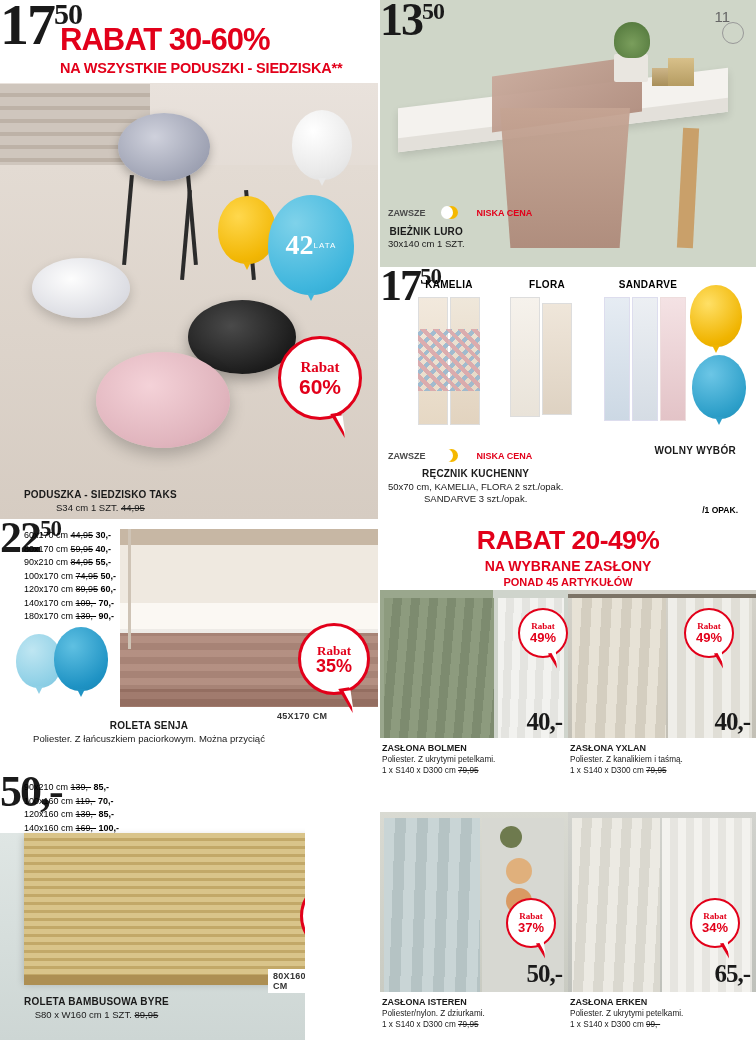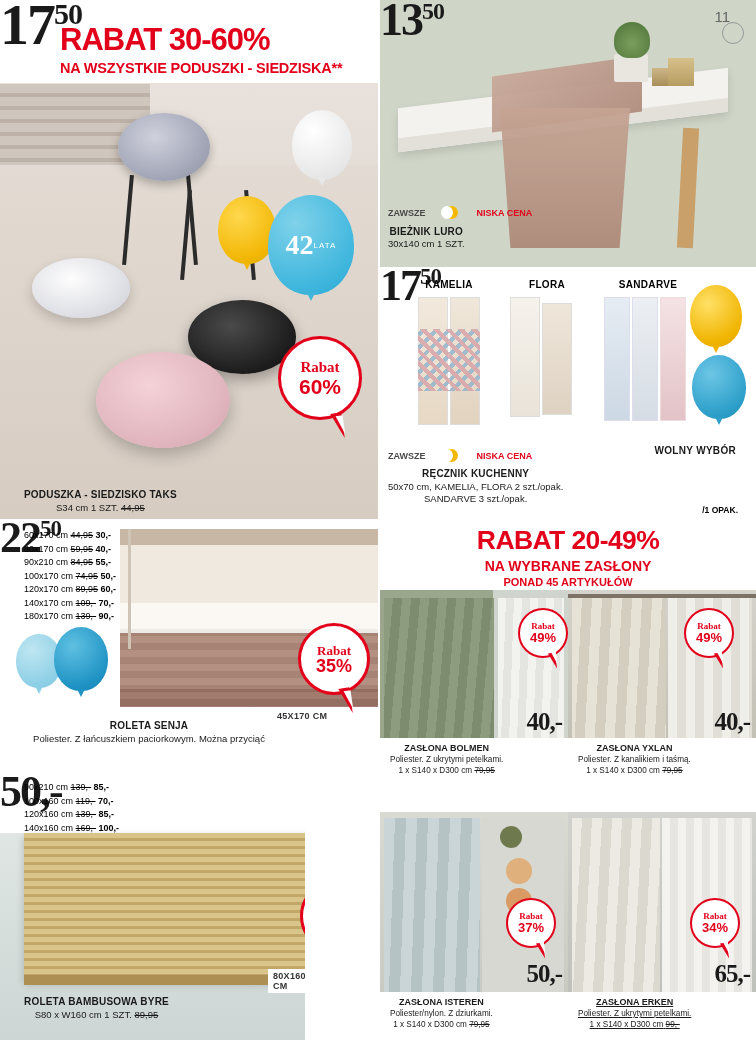--- a/index.html
+++ b/index.html
@@ -144,21 +144,21 @@
   
   #panel-curtainhead {
     left: 380px; top: 519px; width: 376px; height: 78px; background:#fff;
     text-align:center;
   }
   #panel-curtainhead h1 { font-size: 26.5px; color:#e2001a; font-weight:bold; letter-spacing:-0.6px; margin-top:6px;}
   #panel-curtainhead h2 { font-size: 14px; color:#e2001a; margin-top:2px; }
   #panel-curtainhead h3 { font-size: 11px; color:#e2001a; margin-top:2px; }
 
   .curtain-cell { position: absolute; }
-  .curtain-info { position:absolute; left:10px; font-size:8.2px; line-height:1.35; color:#1a1a1a;text-align:center;}
+  .curtain-info { position:absolute; left:2px; font-size:8.2px; line-height:1.35; color:#1a1a1a;}
   .curtain-info .cname { font-weight:bold; font-size:9px; }
 
   .price-mid {
     position:absolute;
     font-family:"Liberation Serif", serif; font-weight:bold; font-size:25px;
     color:#1a1a1a; letter-spacing:-1px;
   }
 
   .sizetag {
     position:absolute; background:#ffffff; color:#333;
@@ -419,20 +419,20 @@
   <div class="panel curtain-cell" style="left:568px;top:812px;width:188px;height:228px;">
     <div style="position:absolute;left:0;top:0;width:188px;height:180px;background:linear-gradient(180deg,#d2d3ce,#bfc1bb);"></div>
     <div style="position:absolute;left:4px;top:6px;width:88px;height:174px;background:repeating-linear-gradient(93deg,#eceae3 0 10px,#dad8cf 10px 20px);"></div>
     <div style="position:absolute;left:94px;top:6px;width:90px;height:174px;background:repeating-linear-gradient(90deg,#f3f2ee 0 8px,#e6e5e0 8px 16px);"></div>
     <div class="bubble" style="left:122px;top:86px;width:50px;height:50px;border-width:2px;">
       <span style="font-size:9px;font-family:'Liberation Serif',serif;">Rabat</span>
       <span style="font-size:13px;">34%</span>
       <span class="tail" style="border-top-width:16px;border-left-width:7px;bottom:-13px;right:10px;"></span>
     </div>
     <div class="price-mid" style="right:6px;top:148px;">65,-</div>
-    <div class="curtain-info" style="top:184px;text-decoration:underline;">
+    <div class="curtain-info" style="top:184px;">
       <div class="cname">ZASŁONA ERKEN</div>
       <div>Poliester. Z ukrytymi petelkami.</div>
       <div><span>1 x S140 x D300 cm</span> <span class="strike">99,-</span></div>
     </div>
   </div>
 
 </div>
 
 </body></html>

